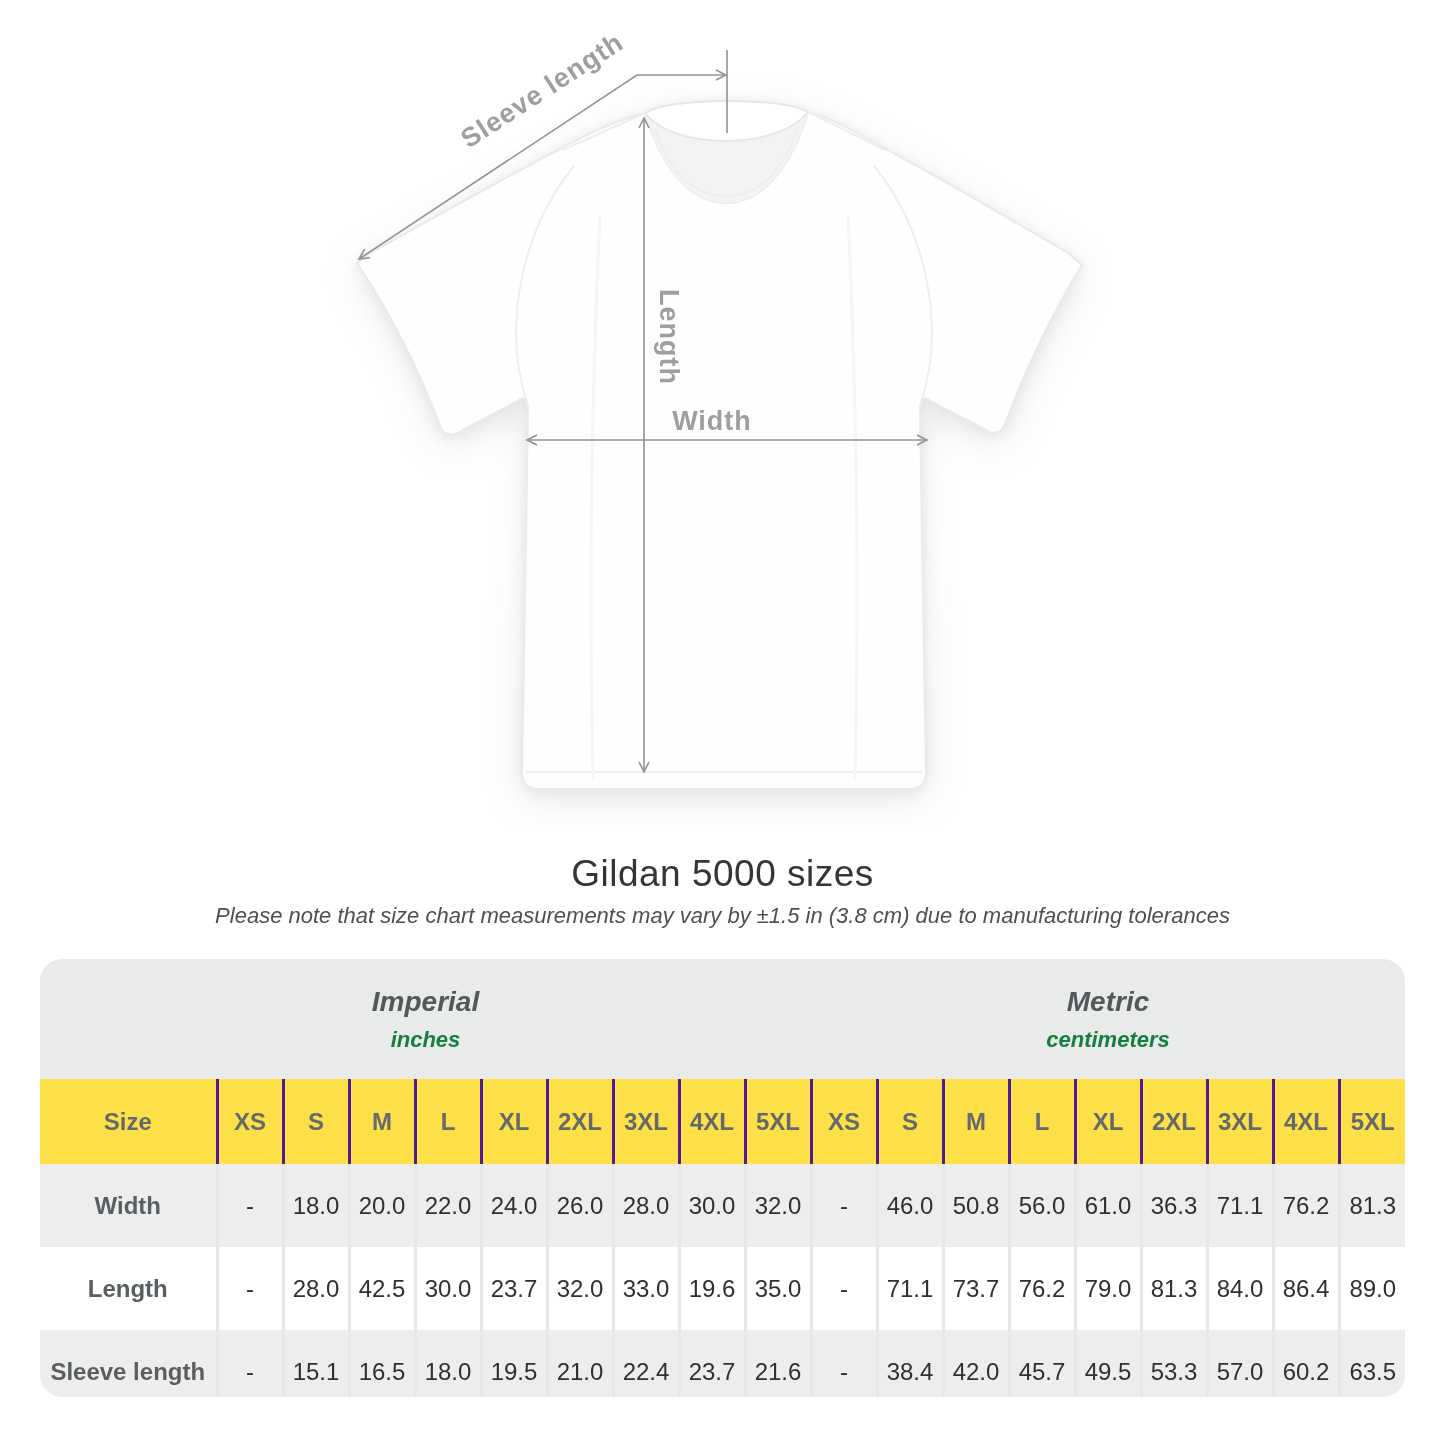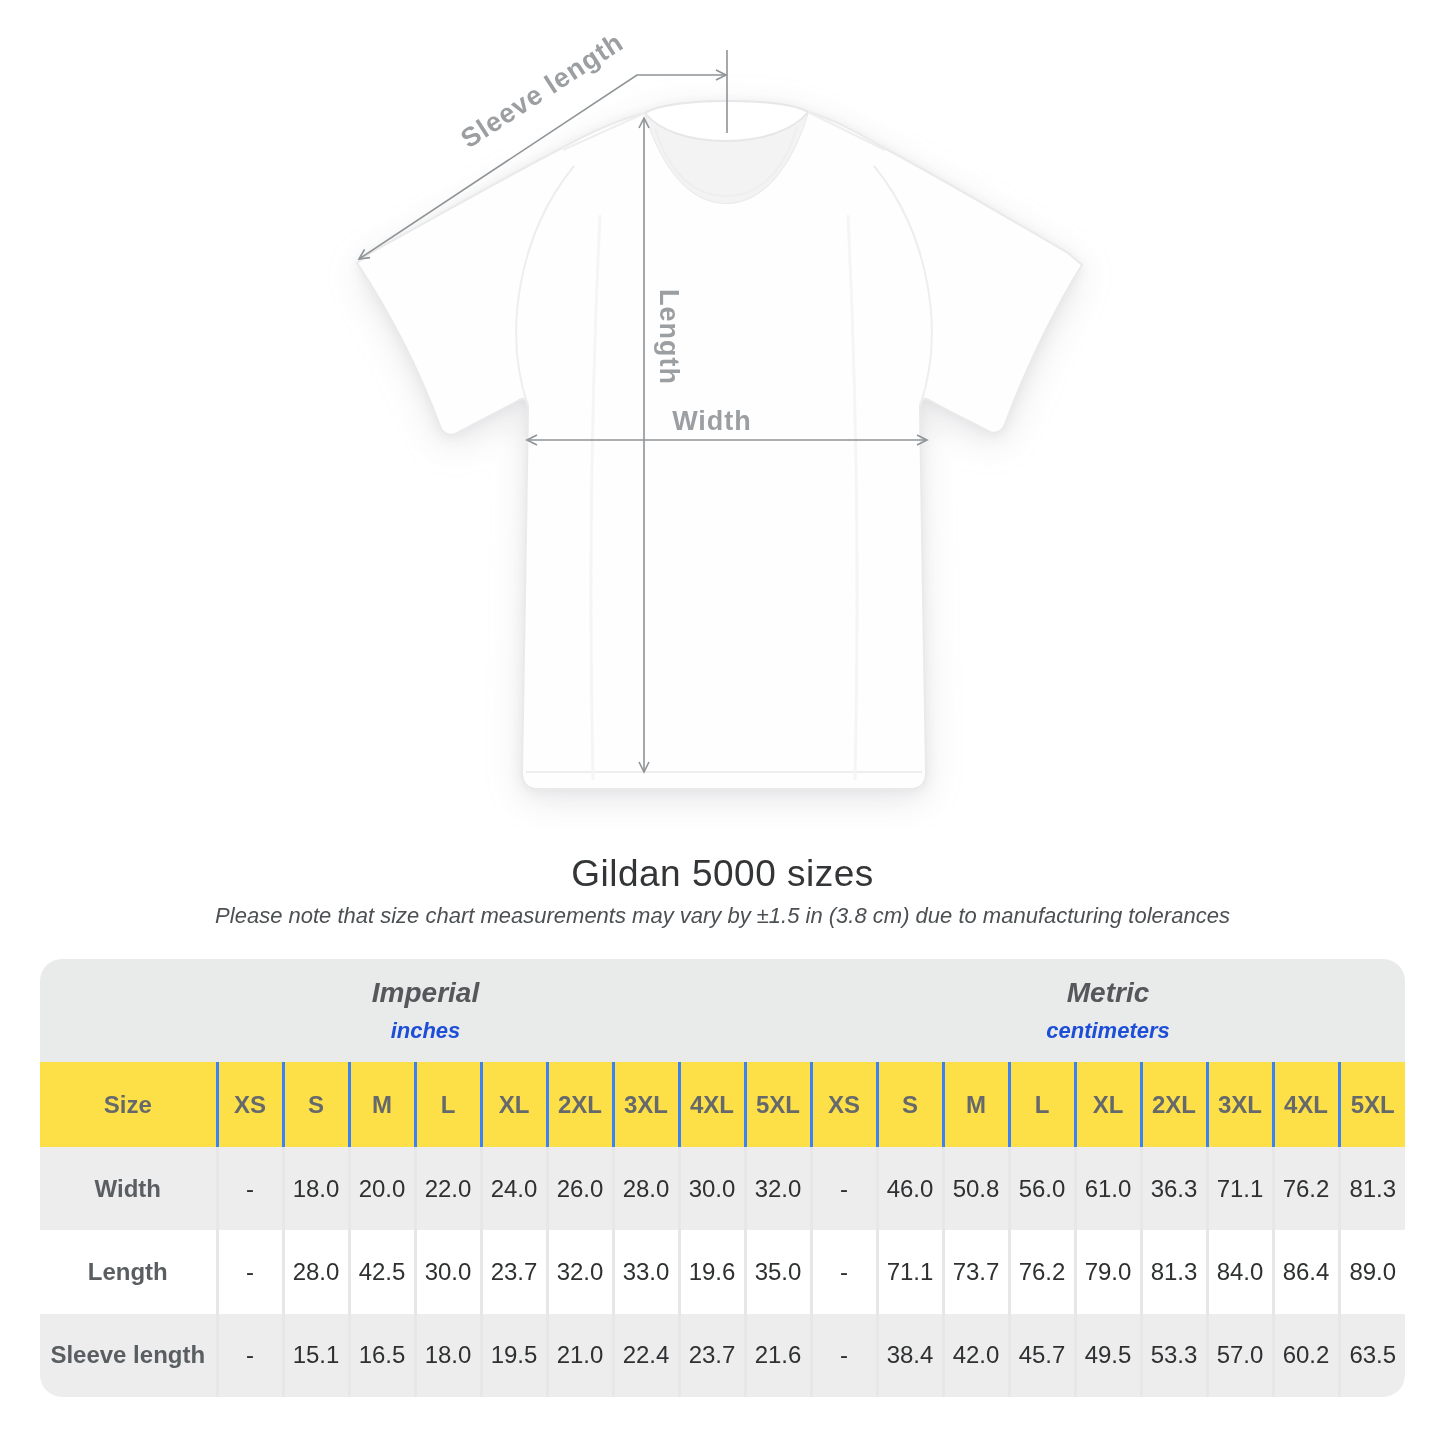--- a/index.html
+++ b/index.html
@@ -23,25 +23,25 @@
     position:absolute;top:903px;left:0;width:100%;margin:0;text-align:center;
     font-size:22px;font-style:italic;color:#4c5053;
   }
   .table-wrap{
     position:absolute;top:959px;left:40px;width:1365px;height:438px;
     border-radius:22px;overflow:hidden;
   }
   table.size-table{width:100%;height:100%;border-collapse:collapse;table-layout:fixed;}
   col.c-label{width:177px;}
   .size-table th,.size-table td{padding:0;text-align:center;vertical-align:middle;}
-  .group{height:103px;background:#e9eaea;margin-top:45px;}
+  .group{height:120px;background:#e9eaea;margin-top:45px;}
   .g-label{font-size:28px;font-weight:bold;font-style:italic;color:#54585b;}
-  .g-unit{font-size:22px;font-style:italic;color:#1d4ed8;margin-top:9px;}
+  .g-unit{font-size:22px;font-style:italic;color:#15803d;margin-top:9px;}
   tr.size-row th{height:85px;background:#fde047;font-weight:bold;font-size:24px;color:#66696c;}
-  tr.size-row th.col-h{border-left:3px solid #3b82f6;}
+  tr.size-row th.col-h{border-left:3px solid #4c1d95;}
   tbody tr{height:83px;background:#ffffff;}
   tbody tr.shade{background:#ededee;}
   tbody td{border-left:3px solid #e7e7e7;font-size:24px;color:#2e3031;}
   tbody th.row-label{font-size:24px;font-weight:bold;color:#595e61;}
 </style>
 </head>
 <body>
 
 <div class="page">
 

